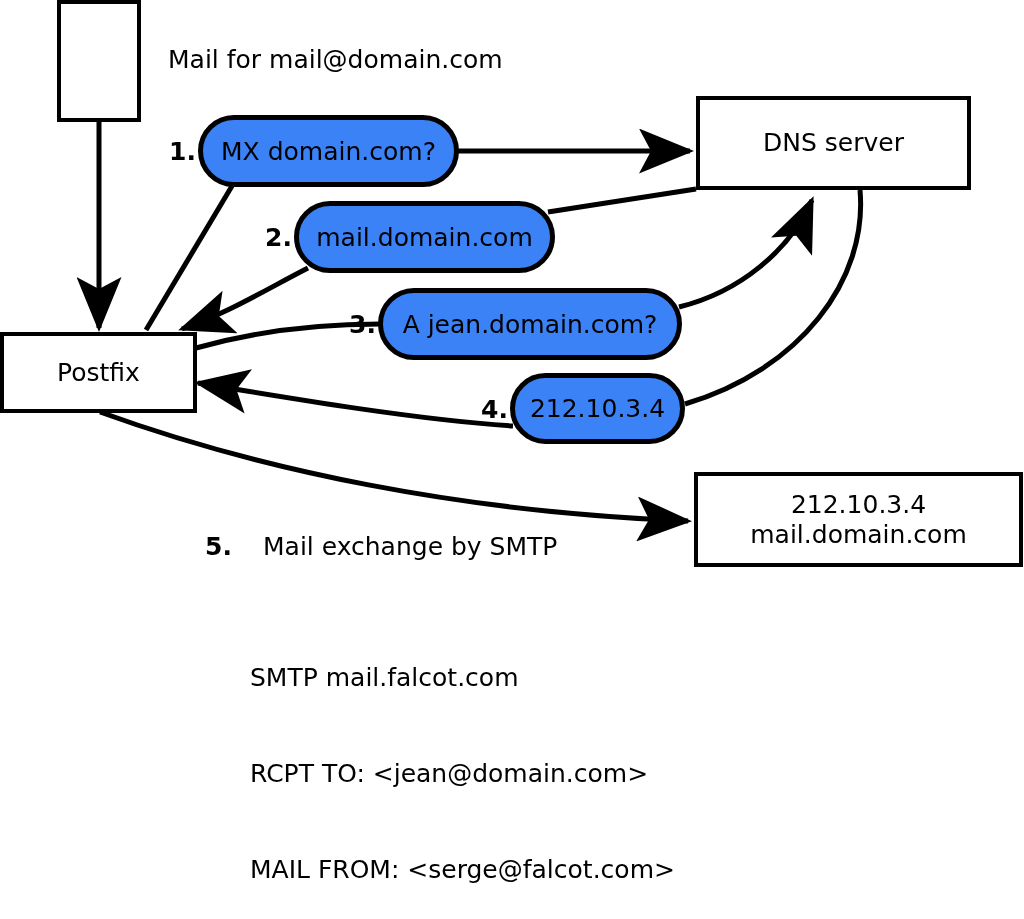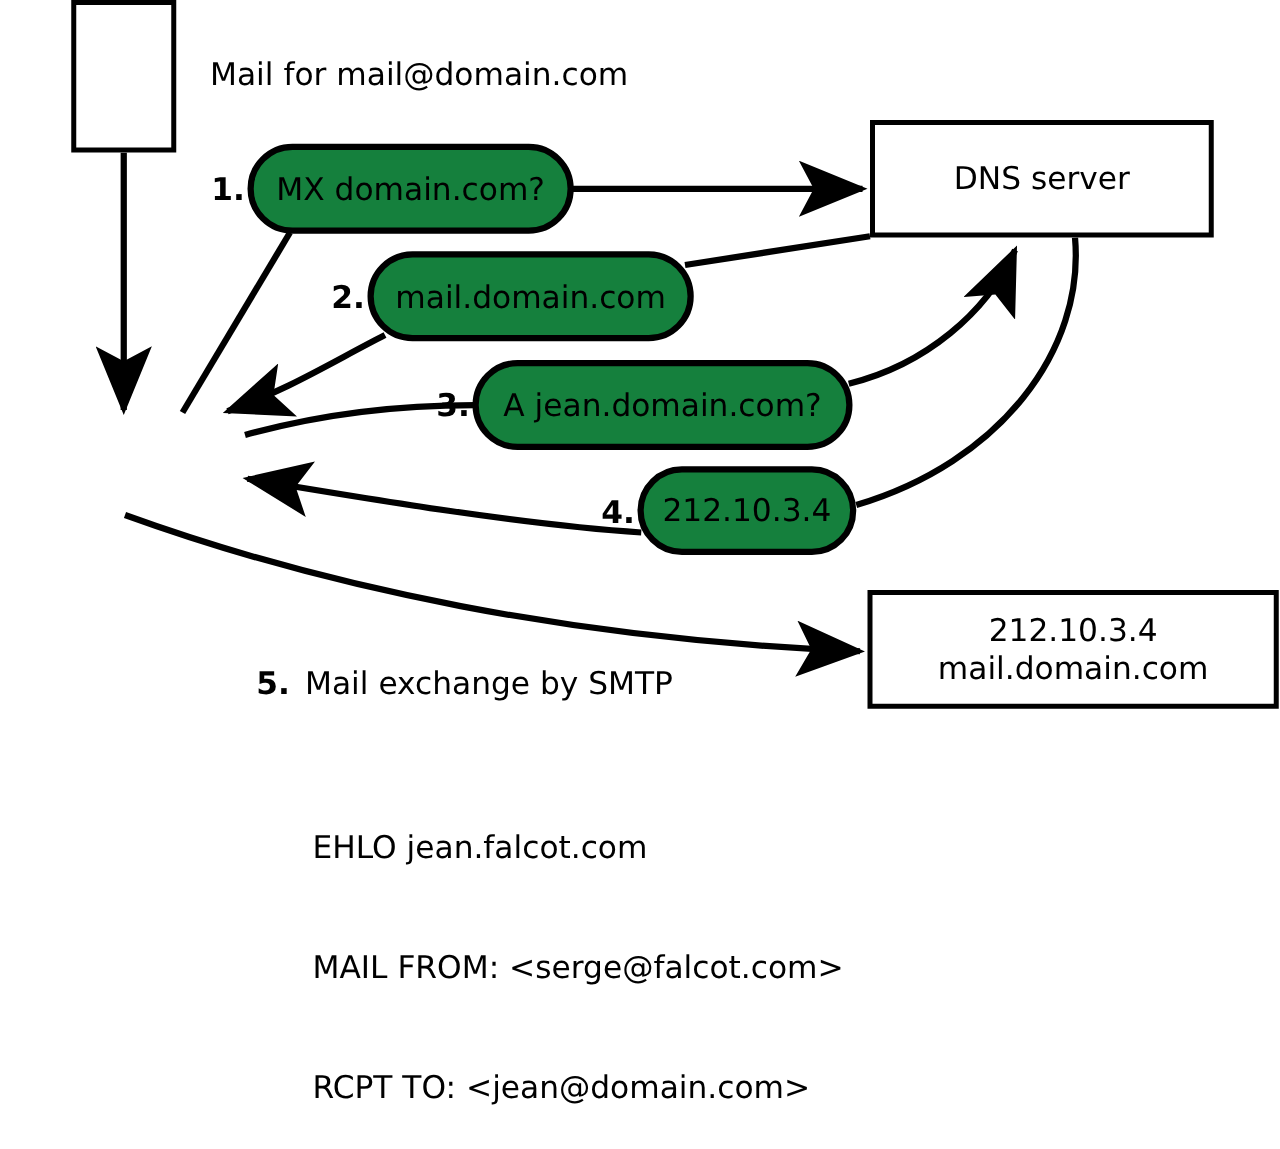--- a/index.html
+++ b/index.html
@@ -32,21 +32,21 @@
     align-items: center;
     justify-content: center;
     text-align: center;
     line-height: 1.18;
     font-size: 25px;
   }
   .bubble {
     position: absolute;
     box-sizing: border-box;
     border: 5px solid #000;
-    background: #15803d;
+    background: #3b82f6;
     border-radius: 999px;
     display: flex;
     align-items: center;
     justify-content: center;
     text-align: center;
     font-size: 25px;
     white-space: nowrap;
   }
   .step-num {
     position: absolute;
@@ -110,20 +110,23 @@
 
     <path d="M 513 426 C 420 420 300 400 198 383" fill="none" stroke="#000" stroke-width="5" marker-end="url(#arrowhead)"></path>
 
     <path d="M 100 412 C 260 470 460 512 688 521" fill="none" stroke="#000" stroke-width="5" marker-end="url(#arrowhead)"></path>
   </svg>
 
   <div class="node-box" style="left:57px; top:0px; width:84px; height:122px;">
     <span></span>
   </div>
 
+  <div class="node-box" style="left:0px; top:332px; width:197px; height:81px;">
+    <span>Postfix</span>
+  </div>
 
   <div class="node-box" style="left:696px; top:96px; width:275px; height:94px;">
     <span>DNS server</span>
   </div>
 
   <div class="node-box" style="left:694px; top:472px; width:329px; height:95px; flex-direction:column;">
     <span>212.10.3.4</span>
     <span>mail.domain.com</span>
   </div>
 
@@ -143,26 +146,26 @@
   <div class="bubble" style="left:378px; top:288px; width:304px; height:72px;">
     <span>A jean.domain.com?</span>
   </div>
 
   <div class="step-num" style="left:481px; top:397px;">4.</div>
   <div class="bubble" style="left:510px; top:373px; width:175px; height:71px;">
     <span>212.10.3.4</span>
   </div>
 
   <div class="step5-num" style="left:205px; top:534px;">5.</div>
-  <div class="step5-label" style="left:244px; top:534px;">Mail exchange by SMTP</div>
+  <div class="step5-label" style="left:263px; top:534px;">Mail exchange by SMTP</div>
 
   <div class="smtp-block" style="left:250px; top:598px;">
-    <span class="smtp-line">EHLO jean.falcot.com</span>
+    <span class="smtp-line">SMTP mail.falcot.com</span>
+    <span class="smtp-line">RCPT TO: &lt;jean@domain.com&gt;</span>
     <span class="smtp-line">MAIL FROM: &lt;serge@falcot.com&gt;</span>
-    <span class="smtp-line">RCPT TO: &lt;jean@domain.com&gt;</span>
     
     
     
     
     
     
     
   </div>
 
 </div>

